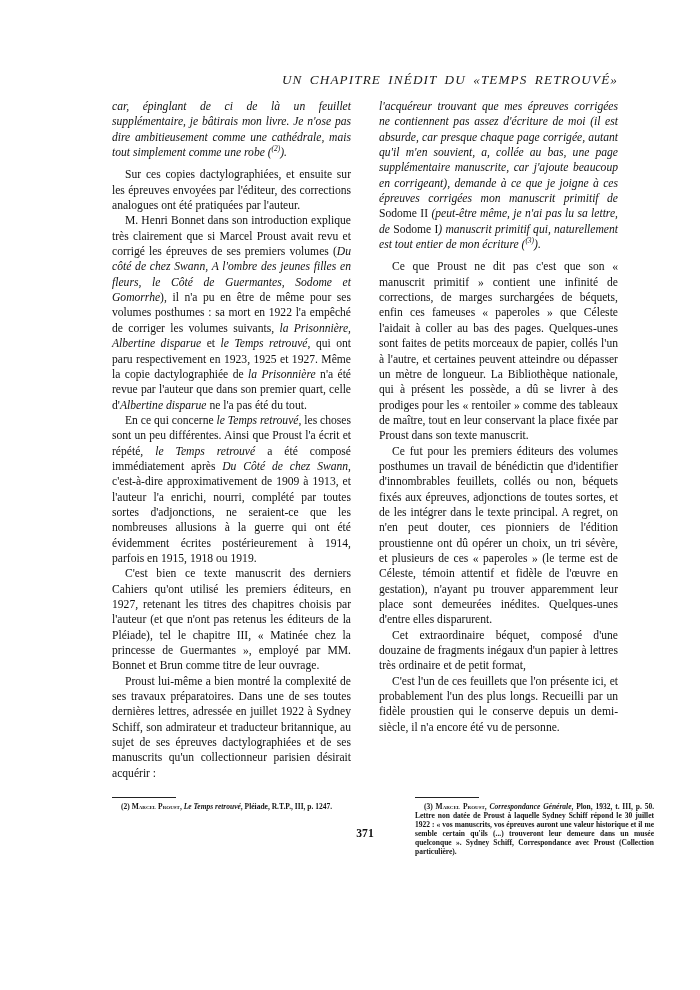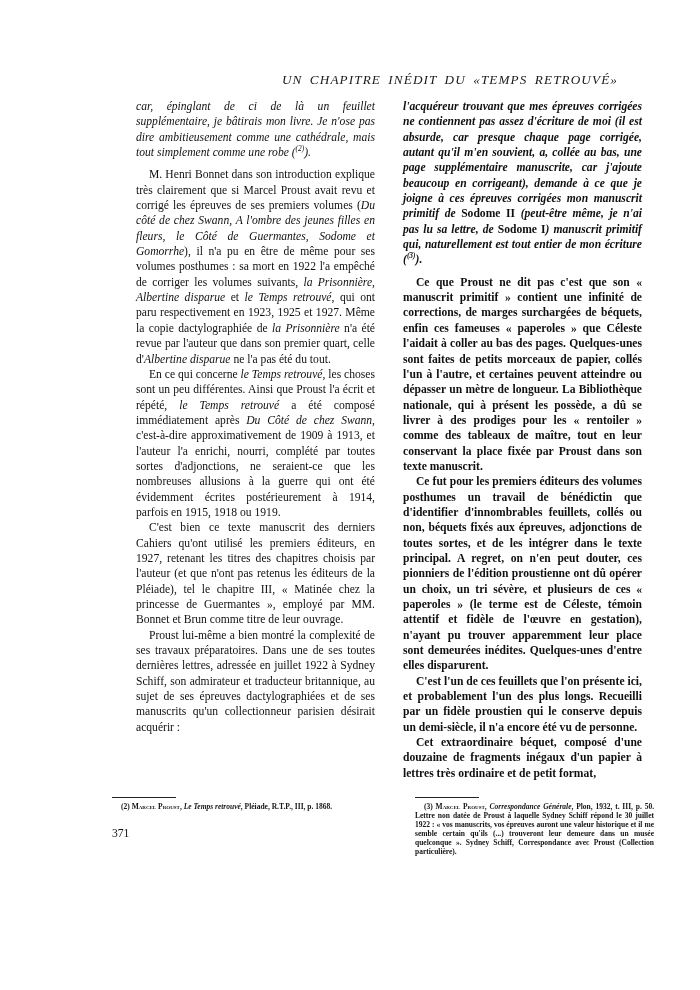--- a/index.html
+++ b/index.html
@@ -43,24 +43,23 @@
     position: absolute;
     left: 112px;
     top: 99px;
     width: 506px;
     height: 700px;
   }
   .col {
     position: absolute;
     top: 0;
     width: 239px;
-    margin-left: 24px;
   }
   .col-left  { left: 0px; }
-  .col-right { left: 267px; font-weight: bold; }
+  .col-right { left: 267px; }
 
   .col p {
     margin: 0;
     font-size: 11.6px;
     line-height: 15.35px;
     text-align: justify;
     text-justify: inter-word;
     -webkit-hyphens: none;
     hyphens: none;
     color: #101010;
@@ -114,72 +113,73 @@
   }
   .fn-text .fn-indent { display: inline-block; width: 9px; }
   .fn-sc { font-variant: small-caps; }
 
   
   .folio {
     position: absolute;
     left: 112px;
     top: 827px;
     width: 506px;
-    text-align: left;
+    text-align: center;
     font-size: 11.6px;
-    font-weight: normal;
+    font-weight: bold;
     color: #101010;
   }
 </style>
 </head>
 <body>
 
 <div class="page">
 
   <div class="running-head">UN CHAPITRE INÉDIT DU «TEMPS RETROUVÉ»</div>
 
   <div class="columns">
 
     <div class="col col-left">
 
       <p class="quote"><span>car, épinglant de ci de là un feuillet supplémentaire, je bâtirais mon livre. Je n'ose pas dire ambitieusement comme une cathédrale, mais tout simplement comme une robe</span> (<sup>(2)</sup>)<span>.</span></p>
 
       <div class="quote-gap"></div>
 
+      <p class="indent">Sur ces copies dactylographiées, et ensuite sur les épreuves envoyées par l'éditeur, des corrections analogues ont été pratiquées par l'auteur.</p>
 
       <p class="indent"><span>M. Henri Bonnet dans son introduction explique très clairement que si Marcel Proust avait revu et corrigé les épreuves de ses premiers volumes (</span><i>Du côté de chez Swann, A l'ombre des jeunes filles en fleurs, le Côté de Guermantes, Sodome et Gomorrhe</i><span>), il n'a pu en être de même pour ses volumes posthumes : sa mort en 1922 l'a empêché de corriger les volumes suivants, </span><i>la Prisonnière, Albertine disparue</i><span> et </span><i>le Temps retrouvé</i><span>, qui ont paru respectivement en 1923, 1925 et 1927. Même la copie dactylographiée de </span><i>la Prisonnière</i><span> n'a été revue par l'auteur que dans son premier quart, celle d'</span><i>Albertine disparue</i><span> ne l'a pas été du tout.</span></p>
 
       <p class="indent"><span>En ce qui concerne </span><i>le Temps retrouvé</i><span>, les choses sont un peu différentes. Ainsi que Proust l'a écrit et répété, </span><i>le Temps retrouvé</i><span> a été composé immédiatement après </span><i>Du Côté de chez Swann</i><span>, c'est-à-dire approximativement de 1909 à 1913, et l'auteur l'a enrichi, nourri, complété par toutes sortes d'adjonctions, ne seraient-ce que les nombreuses allusions à la guerre qui ont été évidemment écrites postérieurement à 1914, parfois en 1915, 1918 ou 1919.</span></p>
 
       <p class="indent">C'est bien ce texte manuscrit des derniers Cahiers qu'ont utilisé les premiers éditeurs, en 1927, retenant les titres des chapitres choisis par l'auteur (et que n'ont pas retenus les éditeurs de la Pléiade), tel le chapitre III, « Matinée chez la princesse de Guermantes », employé par MM. Bonnet et Brun comme titre de leur ouvrage.</p>
 
       <p class="indent">Proust lui-même a bien montré la complexité de ses travaux préparatoires. Dans une de ses toutes dernières lettres, adressée en juillet 1922 à Sydney Schiff, son admirateur et traducteur britannique, au sujet de ses épreuves dactylographiées et de ses manuscrits qu'un collectionneur parisien désirait acquérir :</p>
     </div>
 
     <div class="col col-right">
 
       <p class="quote"><span>l'acquéreur trouvant que mes épreuves corrigées ne contiennent pas assez d'écriture de moi (il est absurde, car presque chaque page corrigée, autant qu'il m'en souvient, a, collée au bas, une page supplémentaire manuscrite, car j'ajoute beaucoup en corrigeant), demande à ce que je joigne à ces épreuves corrigées mon manuscrit primitif de </span><span class="rom">Sodome II</span><span> (peut-être même, je n'ai pas lu sa lettre, de </span><span class="rom">Sodome I</span><span>) manuscrit primitif qui, naturellement est tout entier de mon écriture</span> (<sup>(3)</sup>)<span>.</span></p>
 
       <div class="quote-gap"></div>
 
       <p class="indent">Ce que Proust ne dit pas c'est que son « manuscrit primitif » contient une infinité de corrections, de marges surchargées de béquets, enfin ces fameuses « paperoles » que Céleste l'aidait à coller au bas des pages. Quelques-unes sont faites de petits morceaux de papier, collés l'un à l'autre, et certaines peuvent atteindre ou dépasser un mètre de longueur. La Bibliothèque nationale, qui à présent les possède, a dû se livrer à des prodiges pour les « rentoiler » comme des tableaux de maître, tout en leur conservant la place fixée par Proust dans son texte manuscrit.</p>
 
       <p class="indent">Ce fut pour les premiers éditeurs des volumes posthumes un travail de bénédictin que d'identifier d'innombrables feuillets, collés ou non, béquets fixés aux épreuves, adjonctions de toutes sortes, et de les intégrer dans le texte principal. A regret, on n'en peut douter, ces pionniers de l'édition proustienne ont dû opérer un choix, un tri sévère, et plusieurs de ces « paperoles » (le terme est de Céleste, témoin attentif et fidèle de l'œuvre en gestation), n'ayant pu trouver apparemment leur place sont demeurées inédites. Quelques-unes d'entre elles disparurent.</p>
 
+      <p class="indent">Cet extraordinaire béquet, composé d'une douzaine de fragments inégaux d'un papier à lettres très ordinaire et de petit format,</p>
+
       <p class="indent">C'est l'un de ces feuillets que l'on présente ici, et probablement l'un des plus longs. Recueilli par un fidèle proustien qui le conserve depuis un demi-siècle, il n'a encore été vu de personne.</p>
-
-      <p class="indent">Cet extraordinaire béquet, composé d'une douzaine de fragments inégaux d'un papier à lettres très ordinaire et de petit format,</p>
     </div>
   </div>
 
   <div class="footnotes">
 
     <div class="fn-block fn-left">
       <div class="fn-rule"></div>
-      <p class="fn-text"><span class="fn-indent"></span><span>(2) </span><span class="fn-sc">Marcel Proust</span><span>, </span><i>Le Temps retrouvé</i><span>, Pléiade, R.T.P., III, p. 1868.</span></p>
+      <p class="fn-text"><span class="fn-indent"></span><span>(2) </span><span class="fn-sc">Marcel Proust</span><span>, </span><i>Le Temps retrouvé</i><span>, Pléiade, R.T.P., III, p. 1247.</span></p>
     </div>
 
     <div class="fn-block fn-right">
       <div class="fn-rule"></div>
       <p class="fn-text"><span class="fn-indent"></span><span>(3) </span><span class="fn-sc">Marcel Proust</span><span>, </span><i>Correspondance Générale</i><span>, Plon, 1932, t. III, p. 50. Lettre non datée de Proust à laquelle Sydney Schiff répond le 30 juillet 1922 : « vos manuscrits, vos épreuves auront une valeur historique et il me semble certain qu'ils (...) trouveront leur demeure dans un musée quelconque ». Sydney Schiff, Correspondance avec Proust (Collection particulière).</span></p>
     </div>
   </div>
 
   <div class="folio">371</div>
 

